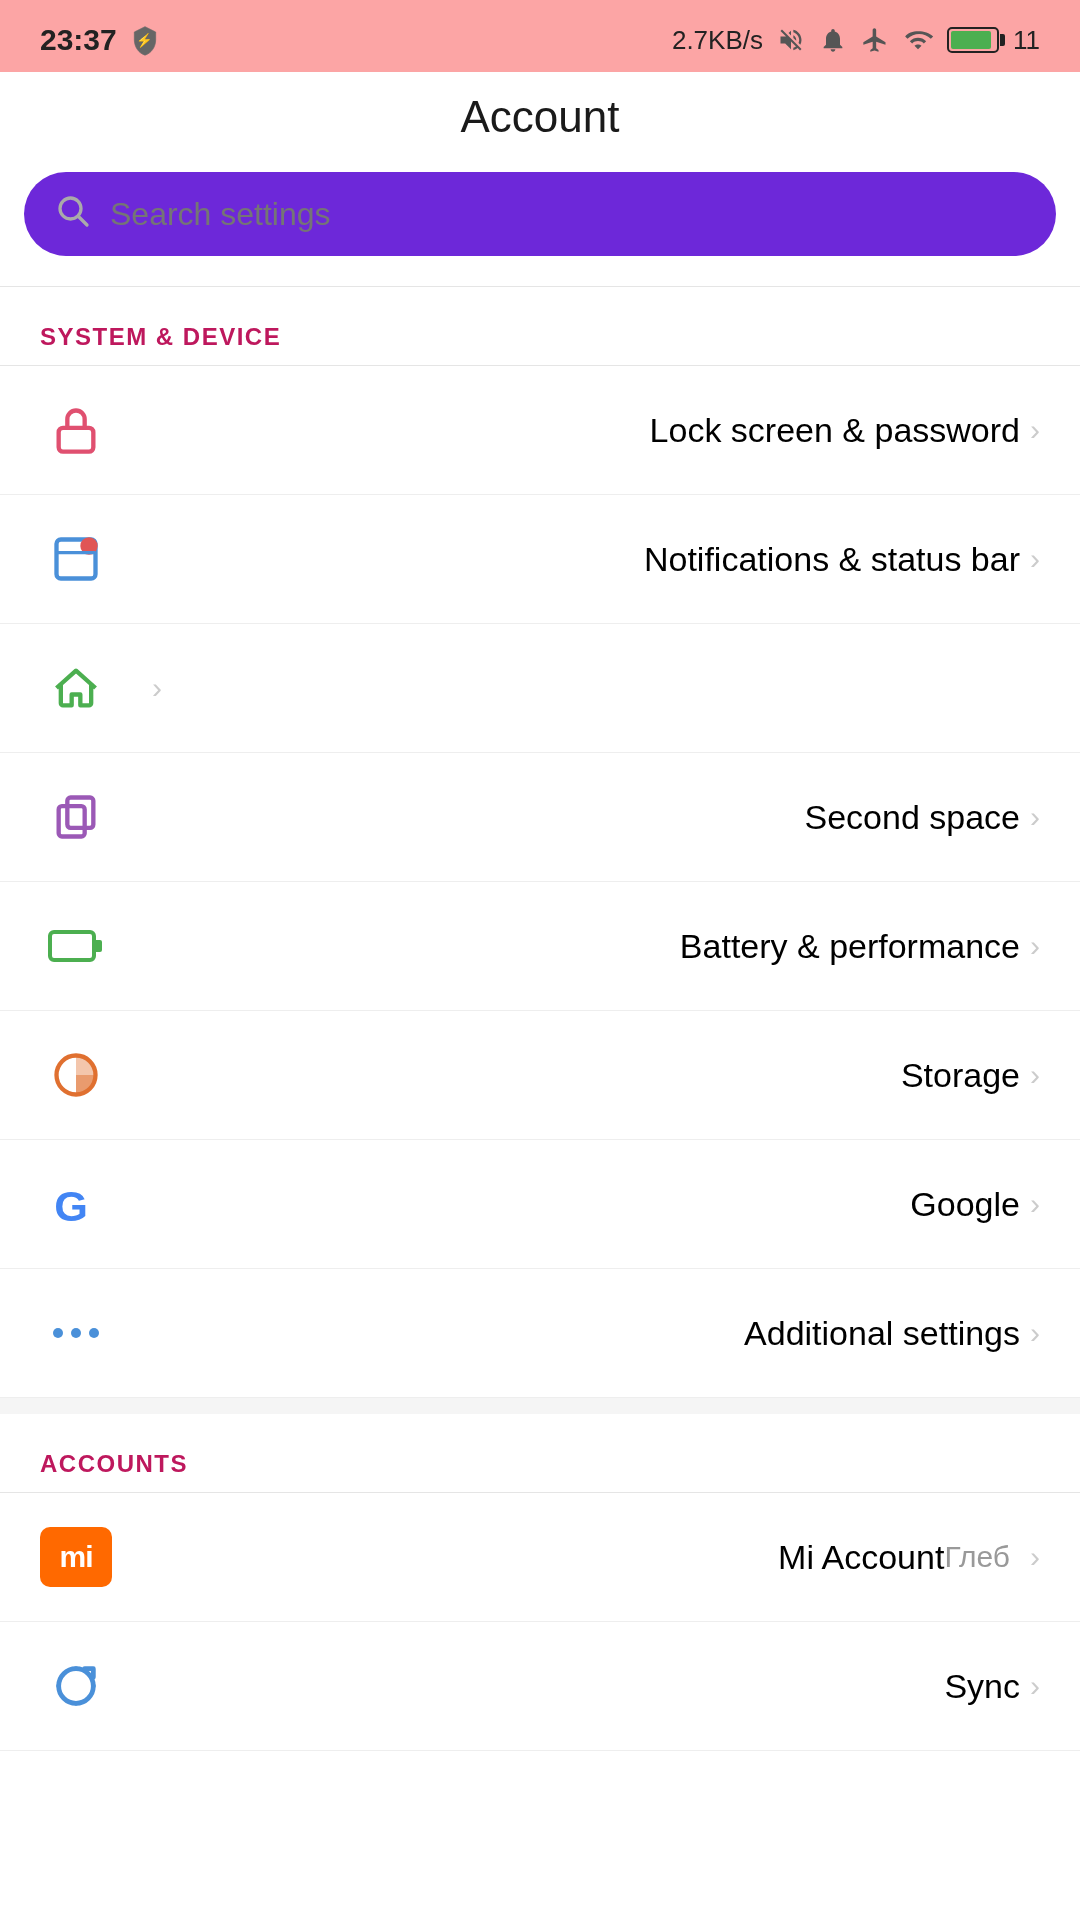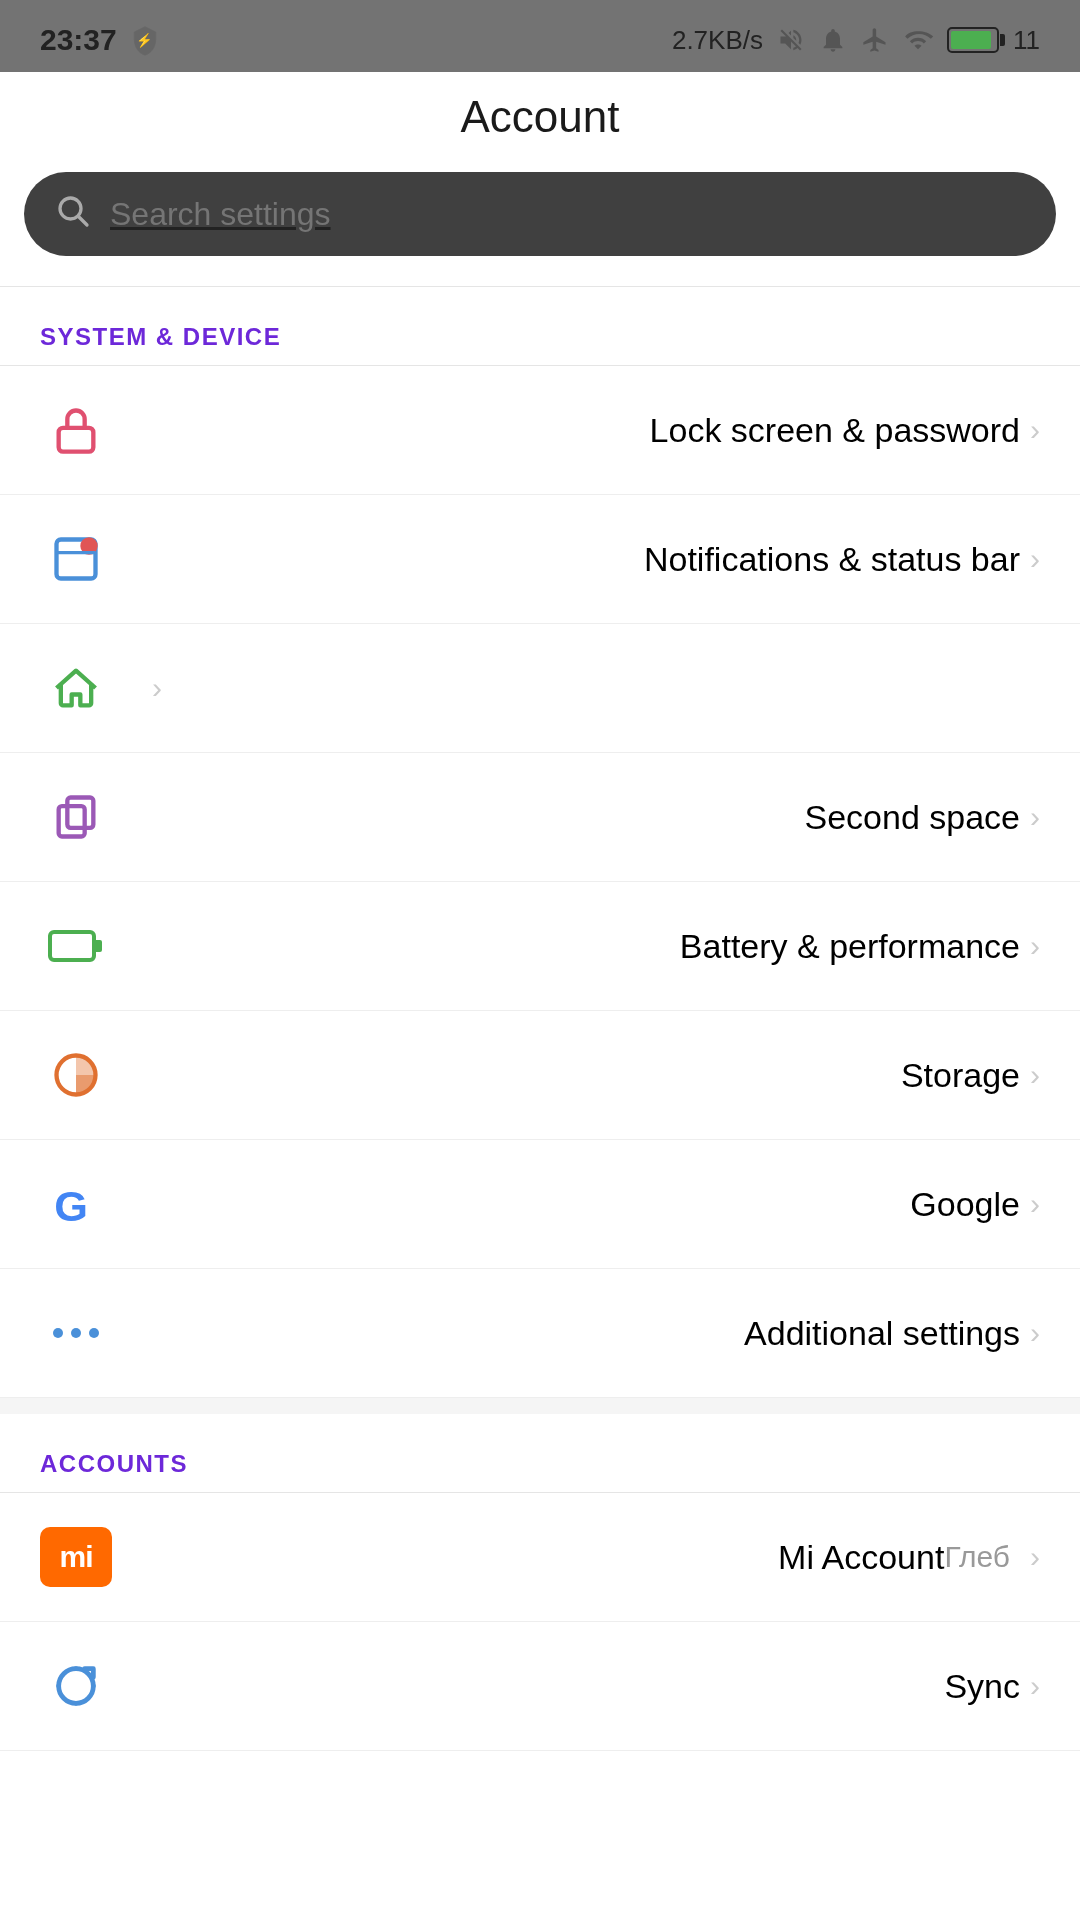--- a/index.html
+++ b/index.html
@@ -15,21 +15,21 @@
       overflow-x: hidden;
     }
 
     
     .status-bar {
       display: flex;
       justify-content: space-between;
       align-items: center;
       padding: 18px 40px 10px 40px;
       height: 72px;
-      background: #737373;
+      background: #fca5a5;
     }
     .status-left {
       display: flex;
       align-items: center;
       gap: 12px;
       font-size: 30px;
       font-weight: 600;
     }
     .status-right {
       display: flex;
@@ -74,27 +74,26 @@
       text-align: center;
       font-size: 44px;
       font-weight: 500;
       padding: 20px 0 30px 0;
       color: #1a1a1a;
     }
 
     
     .search-container {
       margin: 0 24px 0 24px;
-      background: #404040;
+      background: #6d28d9;
       border-radius: 50px;
       display: flex;
       align-items: center;
       padding: 20px 30px;
       gap: 20px;
-      text-decoration: underline;
     }
     .search-icon-wrap {
       color: #999;
       font-size: 34px;
     }
     .search-input {
       background: transparent;
       border: none;
       outline: none;
       font-size: 32px;
@@ -111,21 +110,21 @@
     .thick-divider {
       height: 16px;
       background: #f5f5f5;
     }
 
     
     .section-header {
       padding: 36px 40px 14px 40px;
       font-size: 24px;
       font-weight: 600;
-      color: #6d28d9;
+      color: #be185d;
       letter-spacing: 1.5px;
       text-transform: uppercase;
     }
 
     
     .settings-item {
       display: flex;
       align-items: center;
       padding: 28px 40px;
       border-bottom: 1px solid #eeeeee;

